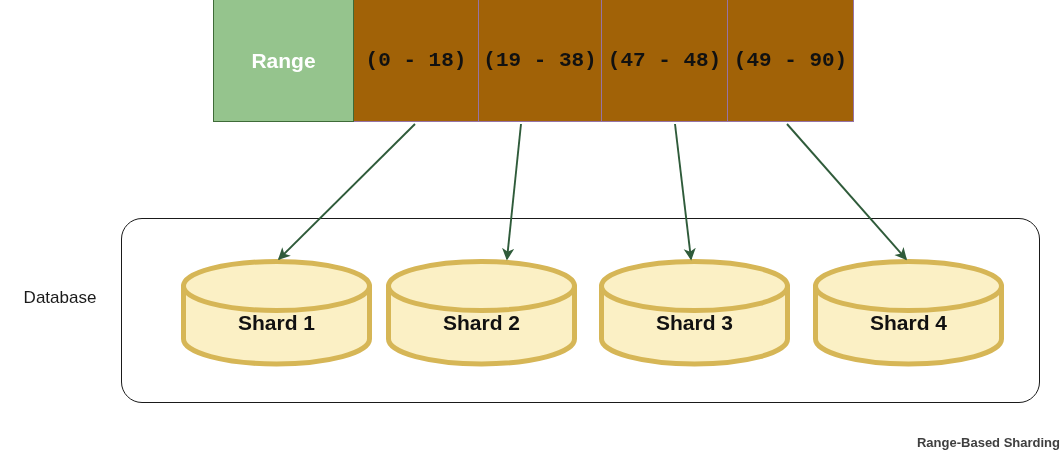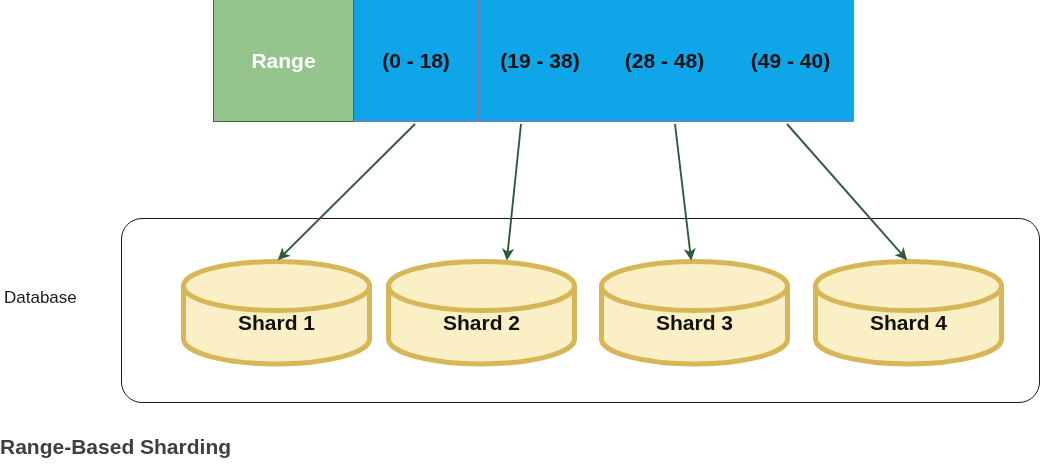--- a/index.html
+++ b/index.html
@@ -37,23 +37,24 @@
     line-height: 1.1;
     white-space: nowrap;
   }
   .hdr-cell {
     width: 139px;
     background: #95C48D;
     border: 1.5px solid #3F6B38;
     color: #ffffff;
   }
   .range-cell {
-    background: #0ea5e9;
+    background: #a16207;
     border: 1.5px solid #9673A6;
     color: #111111;
+    font-family: Liberation Mono, monospace;
   }
   .shard-cell {
     background: #FBF0C5;
     border: 1.5px solid #D6B656;
     color: #111111;
   }
   .col-w1 { width: 124px; }
   .col-w2 { width: 122px; }
   .col-w3 { width: 125px; }
   .col-w4 { width: 125px; }
@@ -78,21 +79,21 @@
     box-sizing: border-box;
     border: 1.6px solid #1a1a1a;
     border-radius: 21px;
     background: transparent;
   }
   #cluster-label {
     position: absolute;
     left: 4px;
     top: 287px;
     width: 112px;
-    text-align: left;
+    text-align: center;
     font-size: 17px;
     color: #1a1a1a;
     line-height: 1.35;
   }
 
   .cylinder {
     position: absolute;
     top: 259px;
     width: 193px;
     height: 107px;
@@ -125,39 +126,39 @@
   .cyl-2 { left: 385px; }
   .cyl-3 { left: 598px; }
   .cyl-4 { left: 812px; }
 
   
   #caption {
     position: absolute;
     left: 0;
     top: 435px;
     width: 1060px;
-    text-align: left;
-    font-size: 21px;
+    text-align: right;
+    font-size: 13px;
     font-weight: bold;
     color: #3f3f3f;
   }
 </style>
 </head>
 <body>
 
 <div id="canvas">
 
   <table id="range-table">
     <tbody>
       <tr>
         <td class="hdr-cell">Range</td>
         <td class="range-cell col-w1">(0 - 18)</td>
         <td class="range-cell col-w2">(19 - 38)</td>
-        <td class="range-cell col-w3">(28 - 48)</td>
-        <td class="range-cell col-w4">(49 - 40)</td>
+        <td class="range-cell col-w3">(47 - 48)</td>
+        <td class="range-cell col-w4">(49 - 90)</td>
       </tr>
     </tbody>
   </table>
 
   <div id="cluster-box"></div>
 
   <div id="cluster-label">
     <div>Database</div>
   </div>
 

